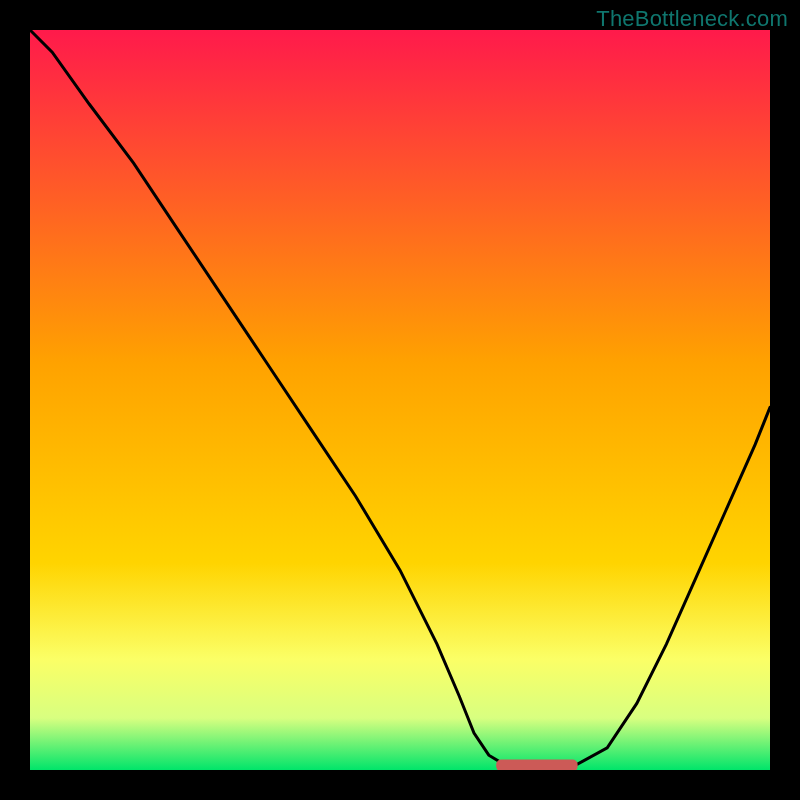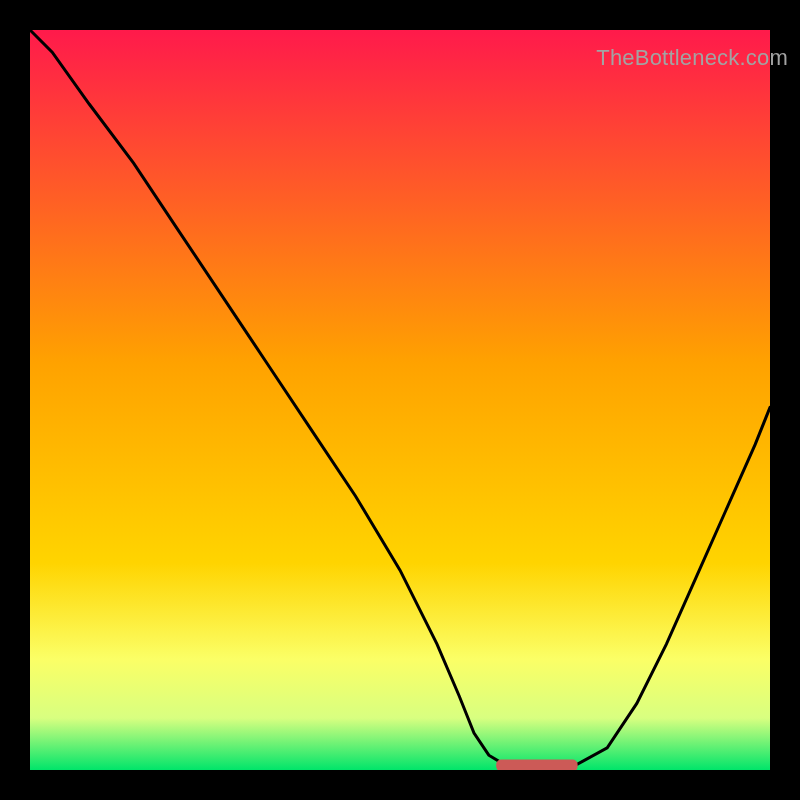--- a/index.html
+++ b/index.html
@@ -26,26 +26,25 @@
   }
   .plot-area svg {
     display: block;
     width: 740px;
     height: 740px;
   }
   .watermark {
     position: absolute;
     top: 6px;
     right: 12px;
-    color: #a3a3a3;
+    color: #0f766e;
     font-size: 22px;
     font-weight: 500;
     letter-spacing: 0.2px;
     user-select: none;
-    margin-top: 39px;
   }
 </style>
 </head>
 <body>
 
 <div class="stage">
 
   <div class="plot-area">
     <svg viewBox="0 0 740 740" preserveAspectRatio="none">
       <defs>

